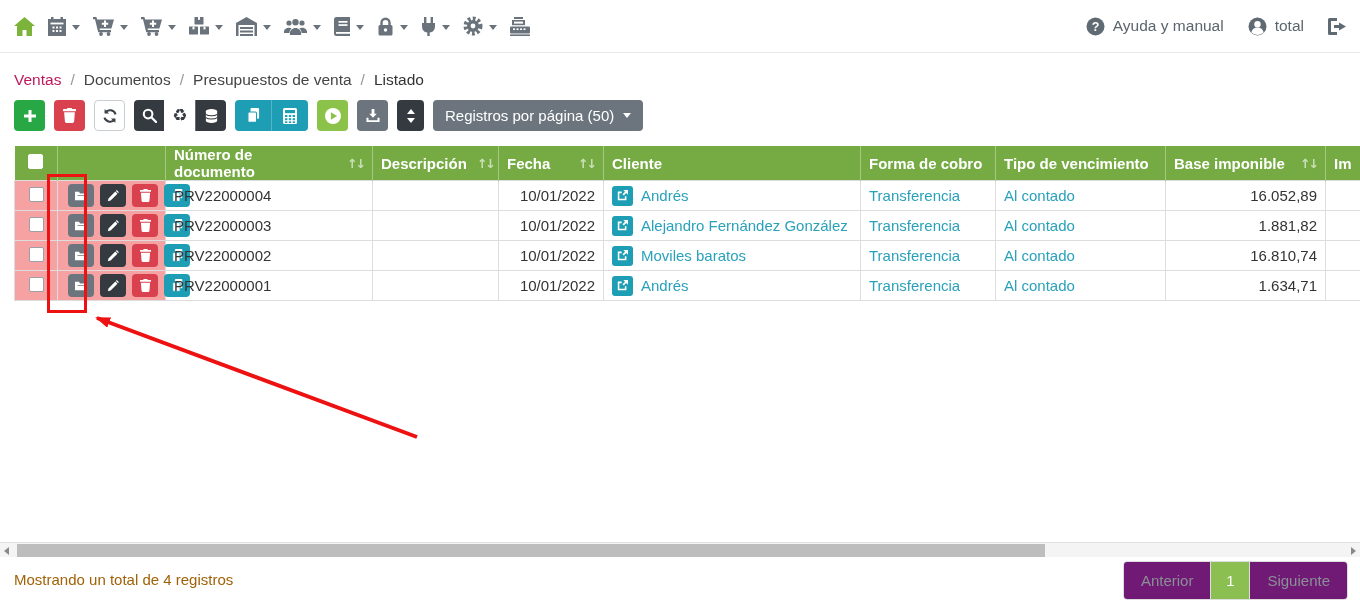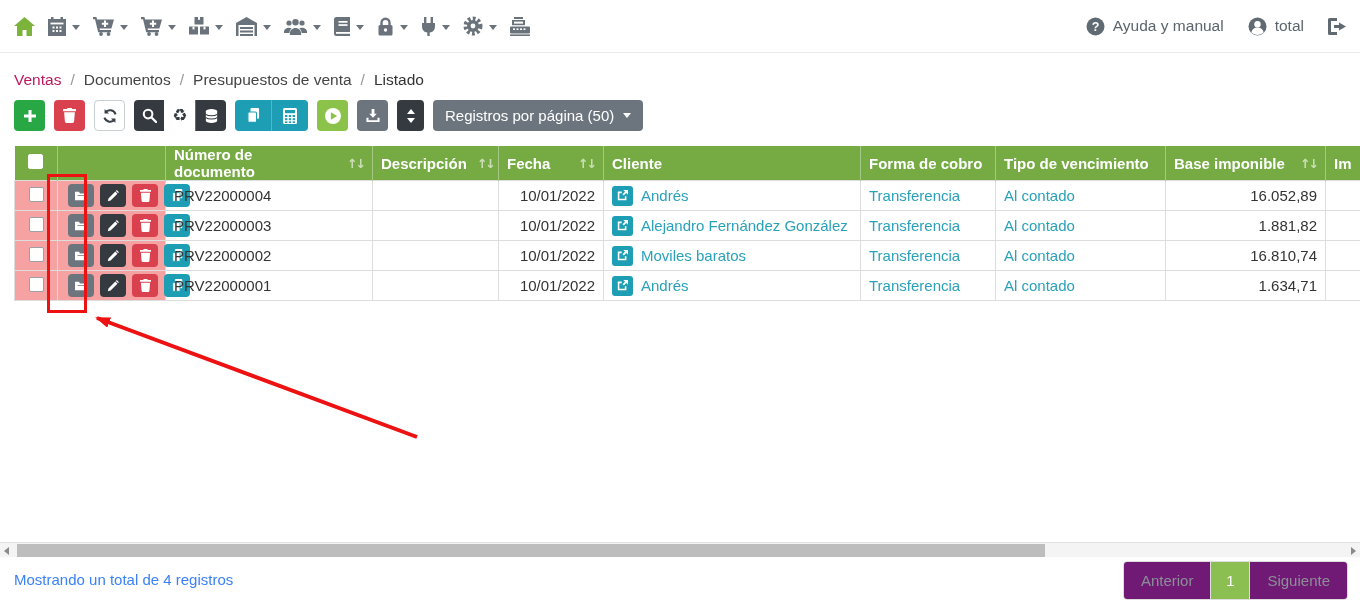--- a/index.html
+++ b/index.html
@@ -76,21 +76,21 @@
 
   
   .hscroll{position:absolute;top:542px;left:0;width:1360px;height:15px;background:#f4f4f4;
            border-top:1px solid #e2e2e2;box-sizing:border-box;cursor:pointer;}
   .hthumb{position:absolute;left:17px;top:1px;width:1028px;height:13px;background:#bdbdbd;}
   .harrow{position:absolute;top:4px;width:0;height:0;border-top:4px solid transparent;border-bottom:4px solid transparent;}
   .harrow-l{left:4px;border-right:5px solid #8a8a8a;}
   .harrow-r{right:4px;border-left:5px solid #8a8a8a;}
 
   
-  .footer-total{position:absolute;left:14px;top:571px;font-size:15px;color:#3b82f6;}
+  .footer-total{position:absolute;left:14px;top:571px;font-size:15px;color:#a16207;}
   .pagination{position:absolute;right:12px;top:561px;height:37px;display:flex;border:1px solid #ddd;
               border-radius:4px;overflow:hidden;background:#fff;}
   .page-btn{display:flex;align-items:center;padding:0 17px;font-size:15px;color:#8a9096;cursor:pointer;background:#701a75;}
   .page-btn + .page-btn{border-left:1px solid #ddd;}
   .page-current{background:#8cbf51;color:#fff;min-width:38px;justify-content:center;padding:0;}
 </style>
 </head>
 <body>
 
 <div class="screen">

